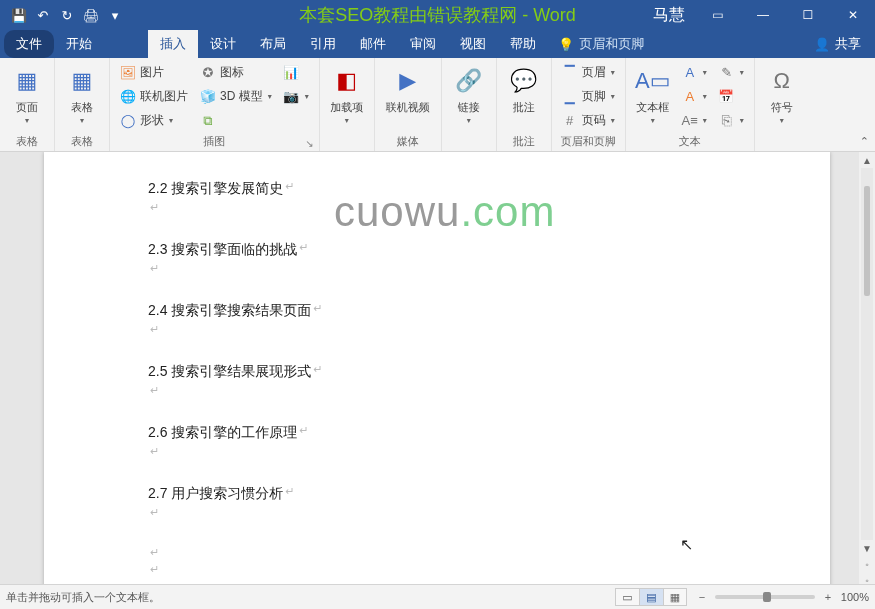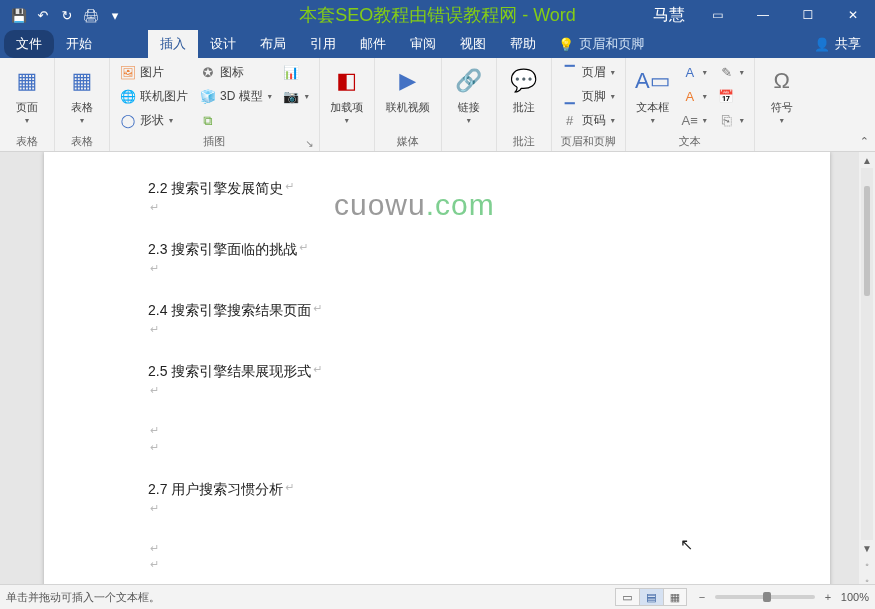--- a/index.html
+++ b/index.html
@@ -40,21 +40,21 @@
 
 .doc-wrap { position: absolute; top: 152px; left: 0; right: 16px; bottom: 21px; background: #e6e6e6; overflow: hidden; }
 .page { position: absolute; left: 44px; top: 0; width: 786px; min-height: 1000px; background: #fff; box-shadow: 0 0 4px rgba(0,0,0,.25); }
 .page-content { padding: 8px 90px 0 104px; font-size: 14px; color: #222; line-height: 1.5; }
 .para { margin: 0; display: flex; }
 .para .pm { color: #bbb; font-size: 11px; margin-left: 2px; }
 .toc-line { margin-top: 20px; position: relative; }
 .toc-line.first { margin-top: 18px; }
 .blank { height: 20px; }
 .textbox { position: absolute; left: 410px; top: 3px; width: 150px; border: 1px solid #9db4d8; padding: 2px 4px; font-size: 14px; color: #2b579a; letter-spacing: 4px; line-height: 1.6; }
-.watermark { position: absolute; left: 290px; top: 36px; font-size: 30px; font-weight: 300; letter-spacing: 1px; pointer-events: none; }
+.watermark { position: absolute; left: 290px; top: 36px; font-size: 42px; font-weight: 300; letter-spacing: 1px; pointer-events: none; }
 .watermark .c1 { color: #9a9a9a; }
 .watermark .c2 { color: #7fcf91; }
 .cursor-arrow { position: absolute; left: 680px; top: 535px; font-size: 16px; color: #222; pointer-events: none; }
 
 
 .ruler-v { position: absolute; left: 28px; top: 152px; width: 16px; bottom: 21px; background: #f7f7f7; border-right: 1px solid #d0d0d0; }
 
 
 .vscroll { position: absolute; right: 0; top: 152px; width: 16px; bottom: 21px; background: #f0f0f0; }
 .vscroll .track { position: absolute; top: 16px; bottom: 48px; left: 2px; right: 2px; background: #e8e8e8; }
@@ -334,20 +334,21 @@
           <span class="pm">↵</span>
         </div>
       <div class="para toc-line">
           <span>2.5 搜索引擎结果展现形式</span>
           <span class="pm">↵</span>
         </div>
       <div class="para blank">
           <span class="pm">↵</span>
         </div>
       <div class="para toc-line">
+          <span>2.6 搜索引擎的工作原理</span>
           <span class="pm">↵</span>
         </div>
       <div class="para blank">
           <span class="pm">↵</span>
         </div>
       <div class="para toc-line">
           <span>2.7 用户搜索习惯分析</span>
           <span class="pm">↵</span>
         </div>
       <div class="para blank">

